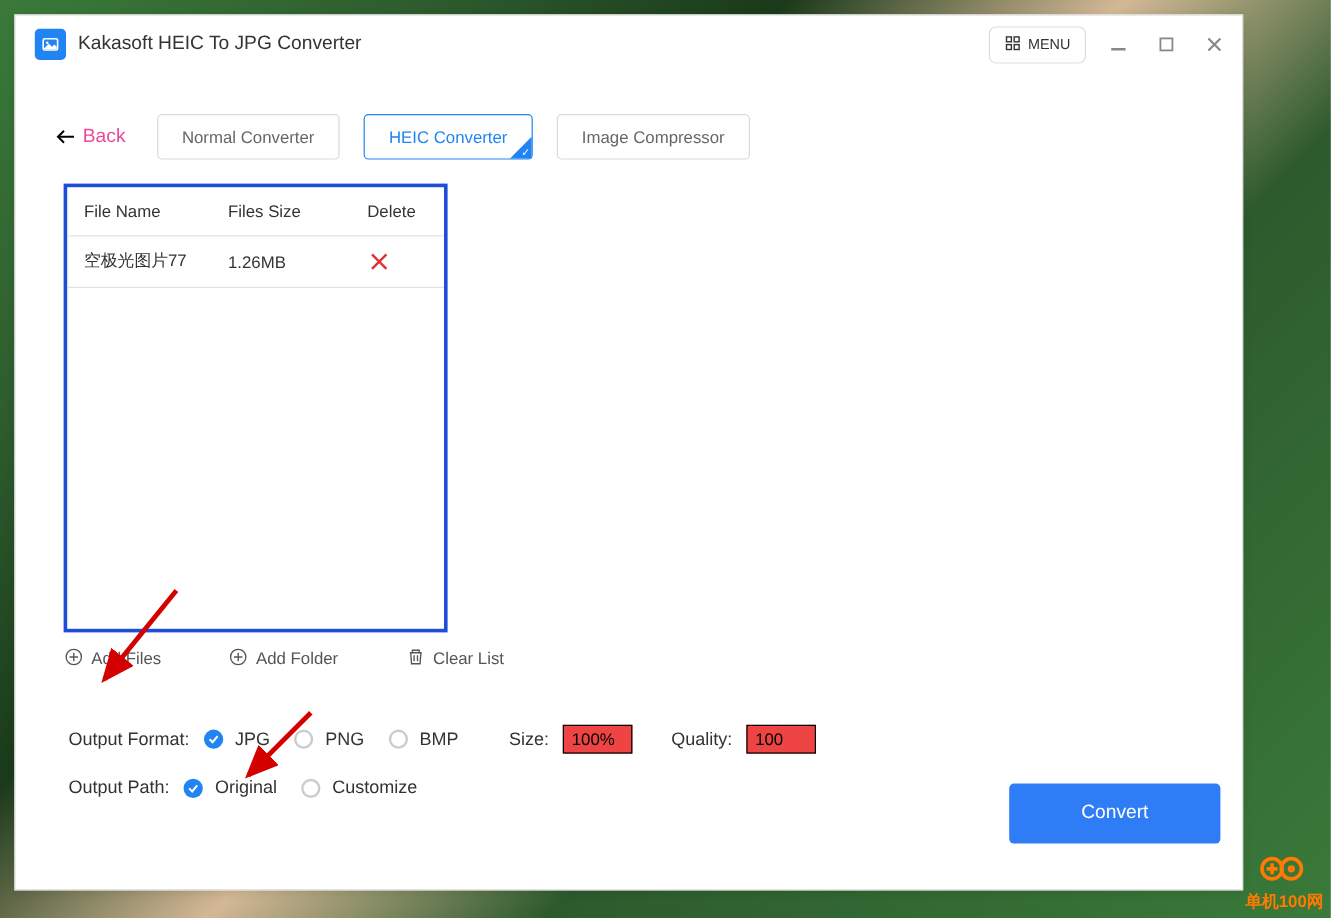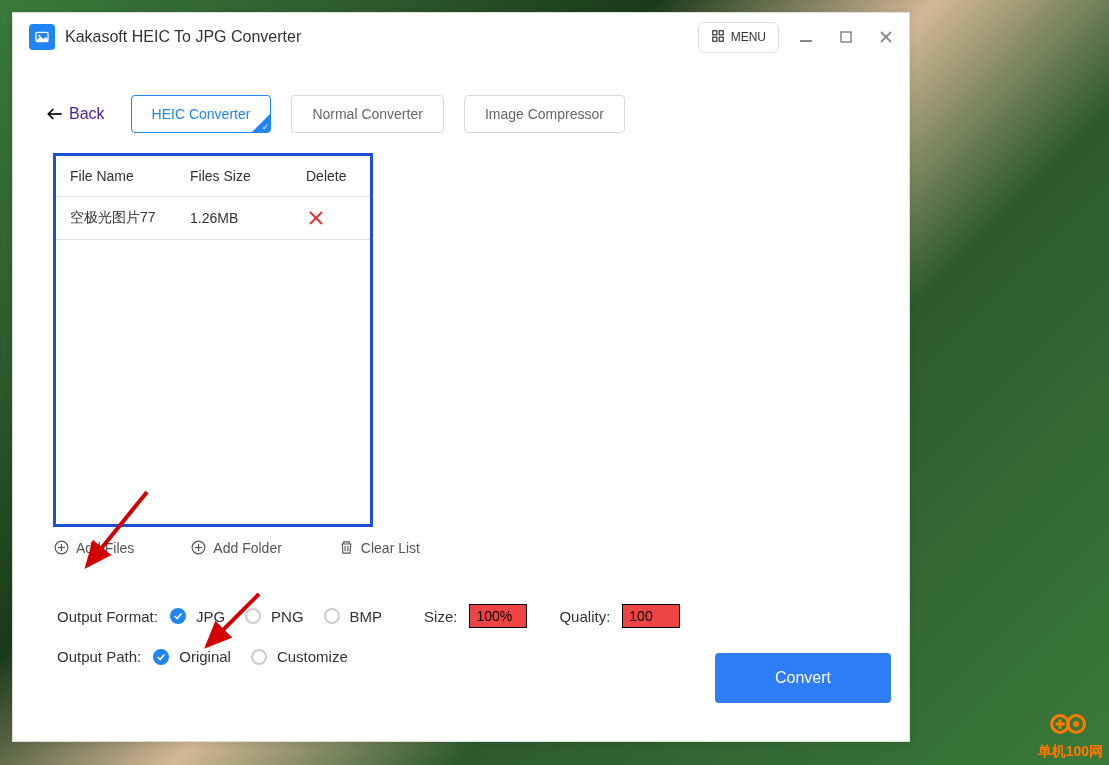--- a/index.html
+++ b/index.html
@@ -4,21 +4,21 @@
 <style>
   * { box-sizing: border-box; margin: 0; padding: 0; }
   body {
     font-family: -apple-system, BlinkMacSystemFont, "Segoe UI", Arial, sans-serif;
     background: linear-gradient(135deg, #3a7a3a 0%, #2d5a2d 20%, #1a3a1a 35%, #d4b896 50%, #2d5a2d 65%, #3a7a3a 100%);
     width: 1109px; height: 765px;
     position: relative; overflow: hidden;
   }
   .window {
     position: absolute; left: 12px; top: 12px;
-    width: 898px; height: 730px;
+    width: 1024px; height: 730px;
     background: #fff; border: 1px solid #ddd;
     box-shadow: 0 2px 8px rgba(0,0,0,0.1);
   }
   
   .title-bar {
     height: 48px; display: flex; align-items: center;
     padding: 0 16px;
   }
   .app-icon {
     width: 26px; height: 26px; background: #2085f2;
@@ -36,21 +36,21 @@
     background: #fff;
   }
   .win-controls { display: flex; gap: 26px; align-items: center; color: #888; }
   .win-btn { cursor: pointer; }
   .win-btn svg { width: 14px; height: 14px; display: block; }
   
   .tabs-row {
     display: flex; align-items: center; gap: 20px;
     padding: 34px 32px 20px;
   }
-  .back-link { display: flex; align-items: center; gap: 4px; font-size: 16px; color: #4c1d95; cursor: pointer; margin-right: 6px; }
+  .back-link { display: flex; align-items: center; gap: 4px; font-size: 16px; color: #ec4899; cursor: pointer; margin-right: 6px; }
   .back-link svg { width: 20px; height: 20px; }
   .tab {
     border: 1px solid #d9d9d9; border-radius: 4px;
     padding: 10px 20px; font-size: 14px; color: #666;
     cursor: pointer; position: relative; background: #fff;
   }
   .tab.active {
     border-color: #2085f2; color: #2085f2;
   }
   .tab.active::after {
@@ -179,26 +179,26 @@
   </div>
 
   <div class="tabs-row">
     <div class="back-link">
       <svg viewBox="0 0 24 24">
           <line x1="4" y1="12" x2="20" y2="12" stroke="#000" stroke-width="2"></line>
           <polyline points="10,6 4,12 10,18" fill="none" stroke="#000" stroke-width="2"></polyline>
         </svg>
       <span>Back</span>
     </div>
+    <div class="tab">
+      <span>Normal Converter</span>
+    </div>
     <div class="tab active">
       <span>HEIC Converter</span>
       <span class="corner-check">✓</span>
-    </div>
-    <div class="tab">
-      <span>Normal Converter</span>
     </div>
     <div class="tab">
       <span>Image Compressor</span>
     </div>
   </div>
 
   <div class="file-table-wrap">
     <div class="file-table-head">
       <div class="col-name">File Name</div>
       <div class="col-size">Files Size</div>

